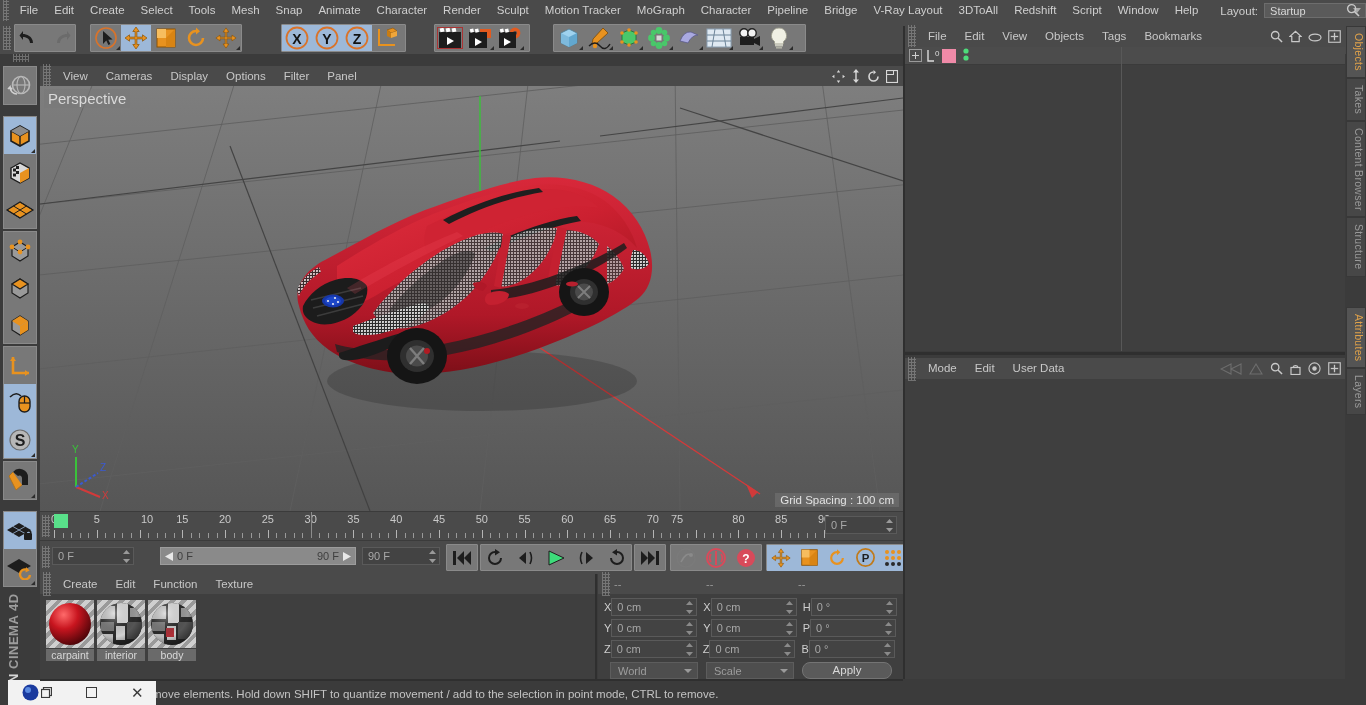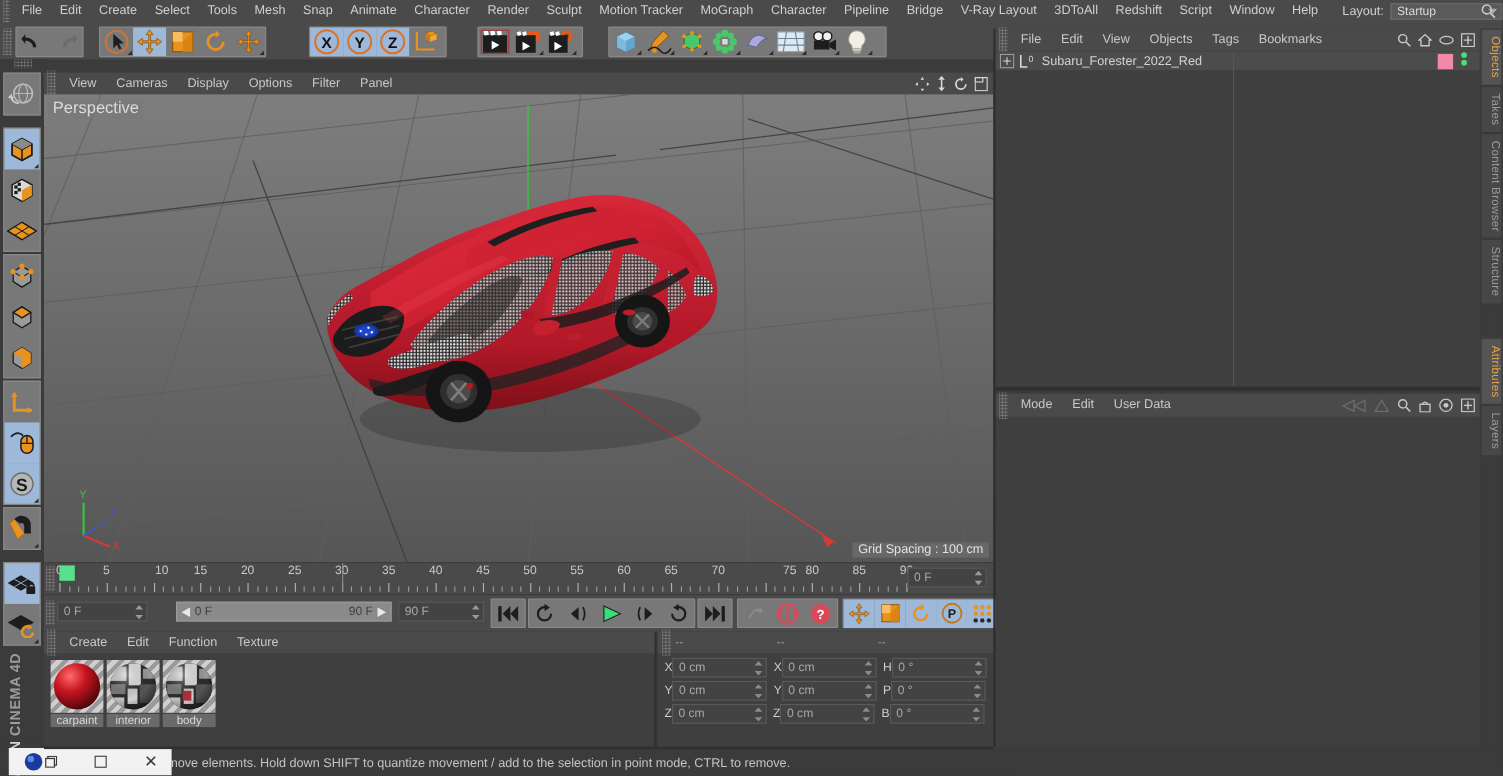--- a/index.html
+++ b/index.html
@@ -840,21 +840,21 @@
         <div class="tl-num" style="left: 213.889px;">25</div>
         <div class="tl-num" style="left: 256.667px;">30</div>
         <div class="tl-num" style="left: 299.444px;">35</div>
         <div class="tl-num" style="left: 342.222px;">40</div>
         <div class="tl-num" style="left: 385px;">45</div>
         <div class="tl-num" style="left: 427.778px;">50</div>
         <div class="tl-num" style="left: 470.556px;">55</div>
         <div class="tl-num" style="left: 513.333px;">60</div>
         <div class="tl-num" style="left: 556.111px;">65</div>
         <div class="tl-num" style="left: 598.889px;">70</div>
-        <div class="tl-num" style="left: 664px;">75</div>
+        <div class="tl-num" style="left: 623px;">75</div>
         <div class="tl-num" style="left: 684.444px;">80</div>
         <div class="tl-num" style="left: 727.222px;">85</div>
         <div class="tl-num" style="left: 770px;">90</div>
         <div class="tl-playhead" style="left: 256.667px;"></div>
       </div>
     <div class="tl-green"></div>
     <div class="numfield" style="position:absolute;right:6px;top:4px;width:72px;">
       <span>0 F</span>
       <svg class="spin" viewBox="0 0 7 13">
           <path d="M3.5 0 L7 4 L0 4 Z M3.5 13 L0 9 L7 9 Z" fill="#9a9a9a"></path>
@@ -1150,20 +1150,31 @@
           <span class="co-lab">Z</span>
           <div class="numfield co-f"><span>0 cm</span><svg class="spin" viewBox="0 0 7 13">
               <path d="M3.5 0 L7 4 L0 4 Z M3.5 13 L0 9 L7 9 Z" fill="#8a8a8a"></path>
             </svg></div>
           <span class="co-lab">B</span>
           <div class="numfield co-f"><span>0 °</span><svg class="spin" viewBox="0 0 7 13">
               <path d="M3.5 0 L7 4 L0 4 Z M3.5 13 L0 9 L7 9 Z" fill="#8a8a8a"></path>
             </svg></div>
         </div>
       </div>
+    <div class="co-bottom">
+      <div class="co-sel">
+        <span>World</span>
+        <span class="caret"></span>
+      </div>
+      <div class="co-sel">
+        <span>Scale</span>
+        <span class="caret"></span>
+      </div>
+      <div class="apply-btn">Apply</div>
+    </div>
   </div>
 
   <div class="objmgr">
     <div class="om-header">
       <div class="gripdots" style="margin:0 3px;"></div>
       <div id="om-menu" style="display:flex;">
           <div class="mi">File</div>
           <div class="mi">Edit</div>
           <div class="mi">View</div>
           <div class="mi">Objects</div>
@@ -1198,21 +1209,20 @@
     </div>
     <div class="om-body">
       <div class="om-vline"></div>
       <div id="om-rows">
           <div class="om-row">
             <div class="om-expand"></div>
             <span class="om-objicon"><svg width="16" height="14" viewBox="0 0 16 14">
                 <path d="M2 1 L2 12 L8 12" fill="none" stroke="#dcdcdc" stroke-width="1.4"></path>
                 <text x="9" y="7" font-size="8" fill="#dcdcdc" font-family="Liberation Sans, sans-serif">0</text>
               </svg></span>
-            <span class="om-name">Subaru_Forester_2022_Red</span>
             <span class="om-coltag" style="background:#f08aa8"></span>
             <span class="om-dots"><svg width="8" height="16" viewBox="0 0 8 16">
                 <circle cx="4" cy="4" r="2.6" fill="#4ddc7a"></circle>
                 <circle cx="4" cy="11" r="2.6" fill="#4ddc7a"></circle>
               </svg></span>
           </div>
         </div>
     </div>
   </div>
 

